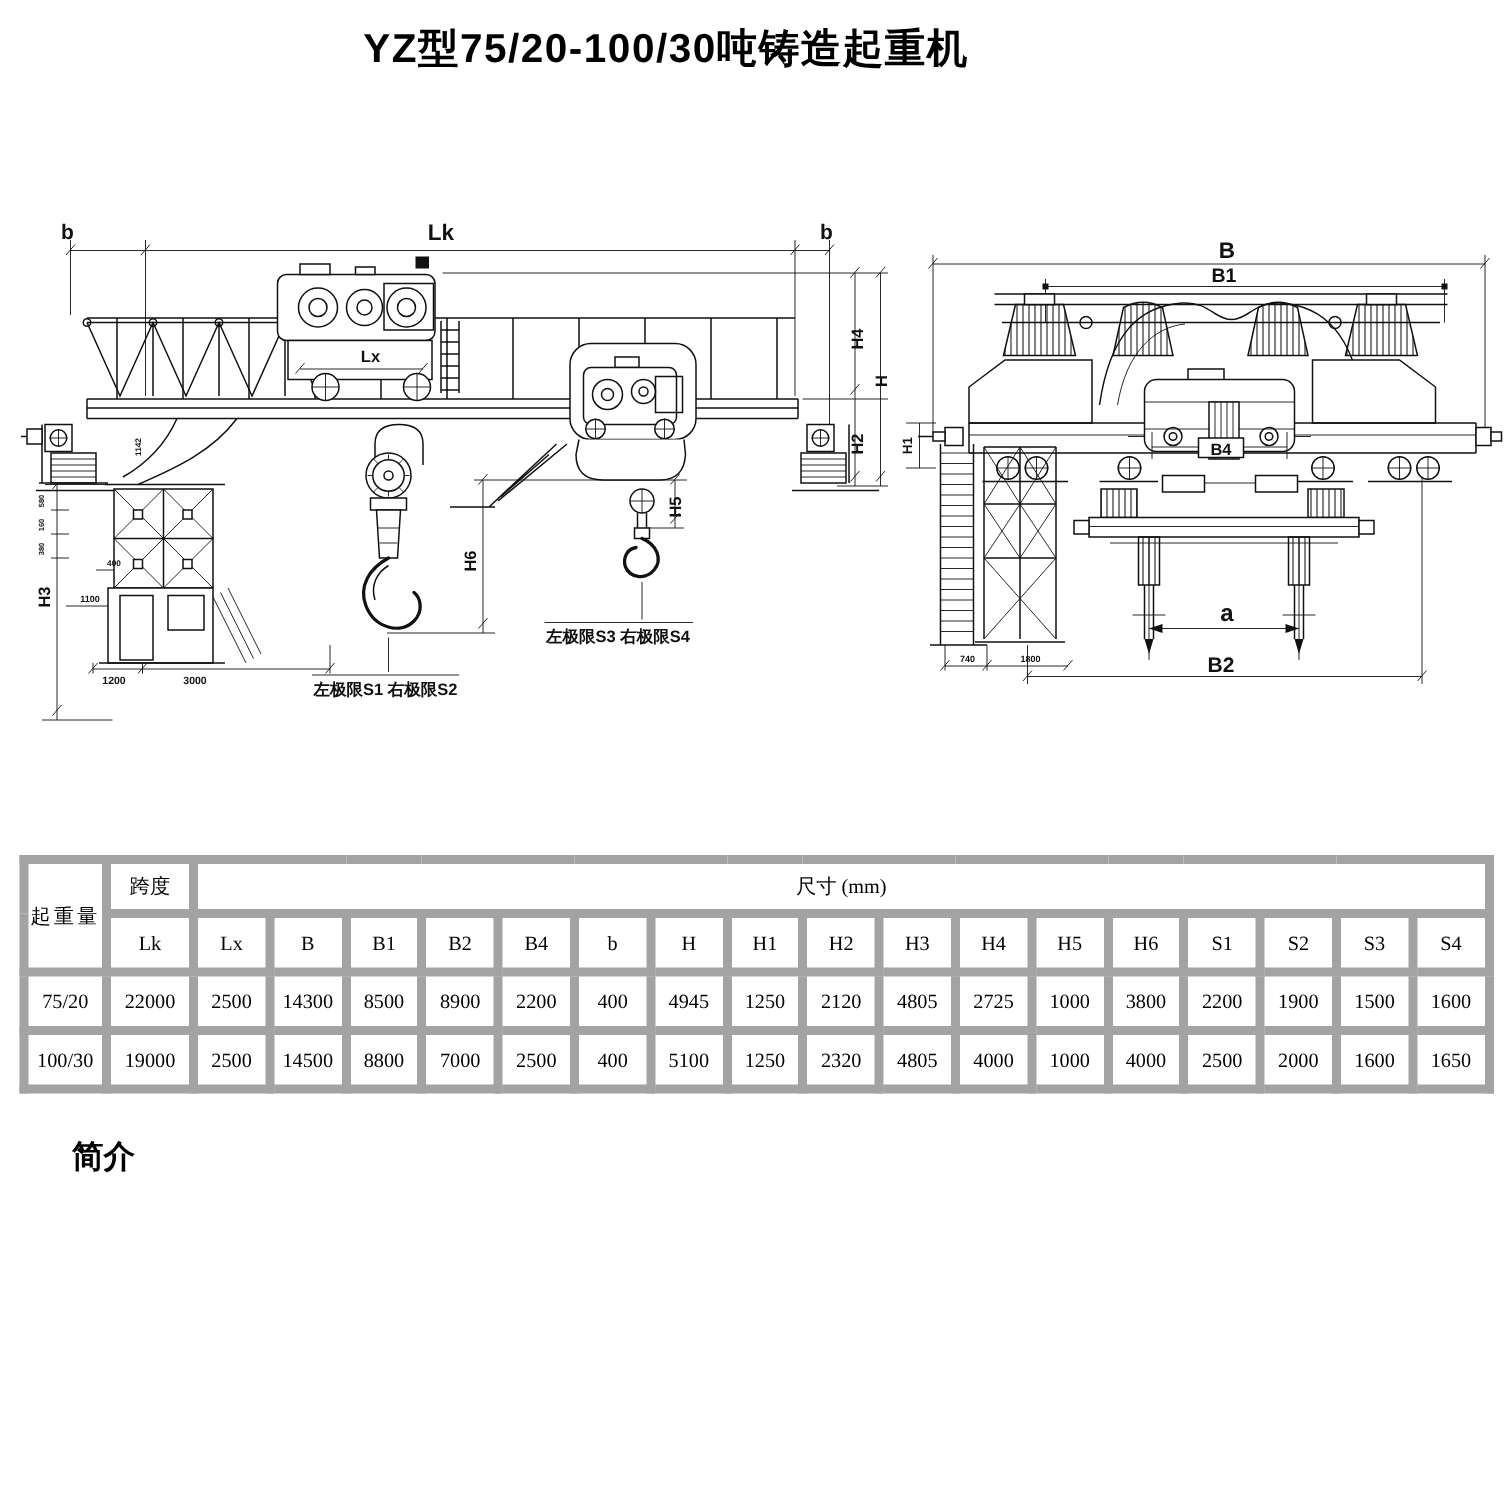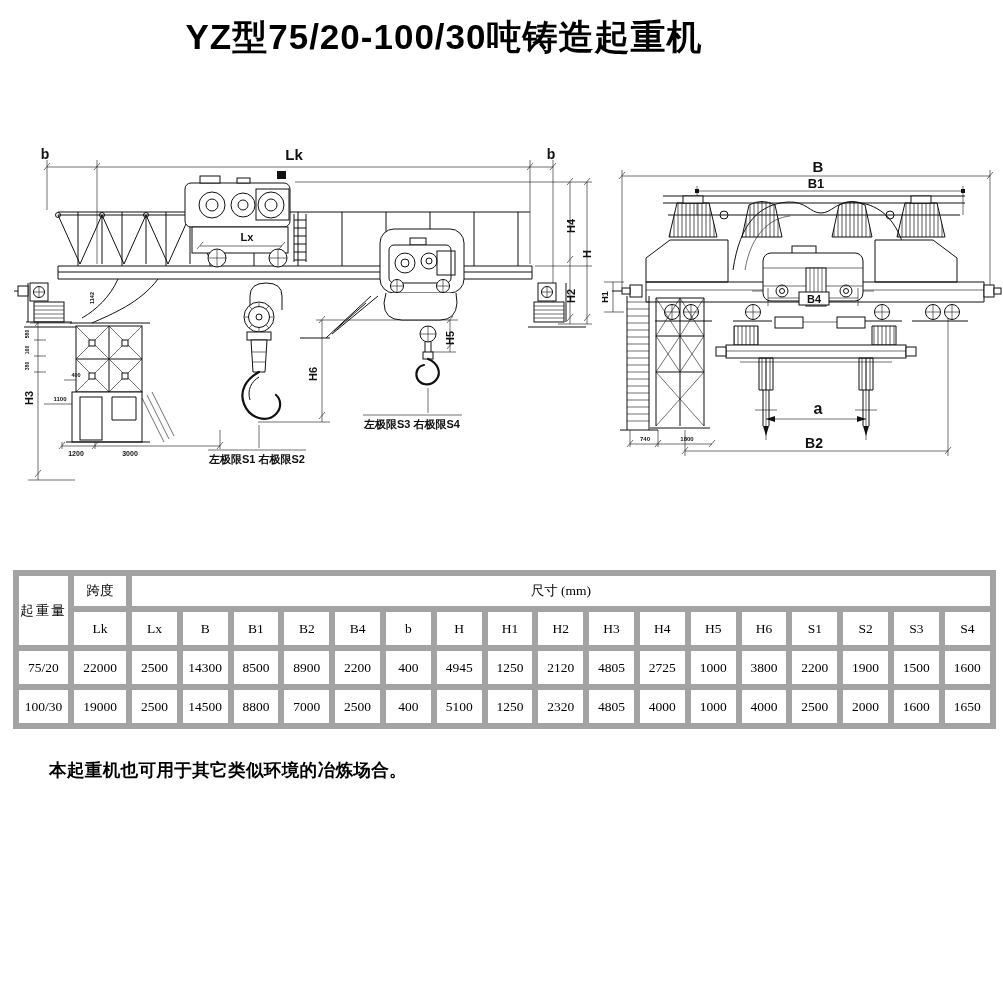--- a/index.html
+++ b/index.html
@@ -1,19 +1,19 @@
 <!DOCTYPE html>
 <html><head>
 <meta charset="utf-8">
 <style>
   html,body{margin:0;padding:0;background:#fff;}
   body{width:1003px;height:994px;position:relative;overflow:hidden;color:#000;
        font-family:"Liberation Sans",sans-serif;}
   .title{position:absolute;top:14px;left:0;width:888px;text-align:center;
-         font-size:35px;font-weight:bold;letter-spacing:1px;}
+         font-size:27px;font-weight:bold;letter-spacing:1px;}
   svg.drawing{position:absolute;top:130px;left:0;width:1003px;height:370px;}
   .s0{stroke:#111;fill:none;stroke-width:.6px;}
   .s1{stroke:#111;fill:none;stroke-width:1px;}
   .s2{stroke:#111;fill:none;stroke-width:2.2px;stroke-linecap:round;}
   .wf{fill:#fff;stroke:#111;stroke-width:1px;}
   .bf{fill:#111;stroke:none;}
   .hv{fill:url(#vh);stroke:#111;stroke-width:1px;}
   text.d{font-family:"Liberation Sans",sans-serif;font-weight:bold;fill:#111;}
   
   .tblwrap{position:absolute;top:570px;left:13px;width:977px;}
@@ -366,14 +366,14 @@
         <td>2500</td>
         <td>2000</td>
         <td>1600</td>
         <td>1650</td>
       </tr>
     </tbody>
   </table>
 </div>
 
 <div class="intro">
-  <p>本起重机也可用于其它类似环境的冶炼场合。</p>
+  <h2>简介</h2>
 </div>
 
 </body></html>

